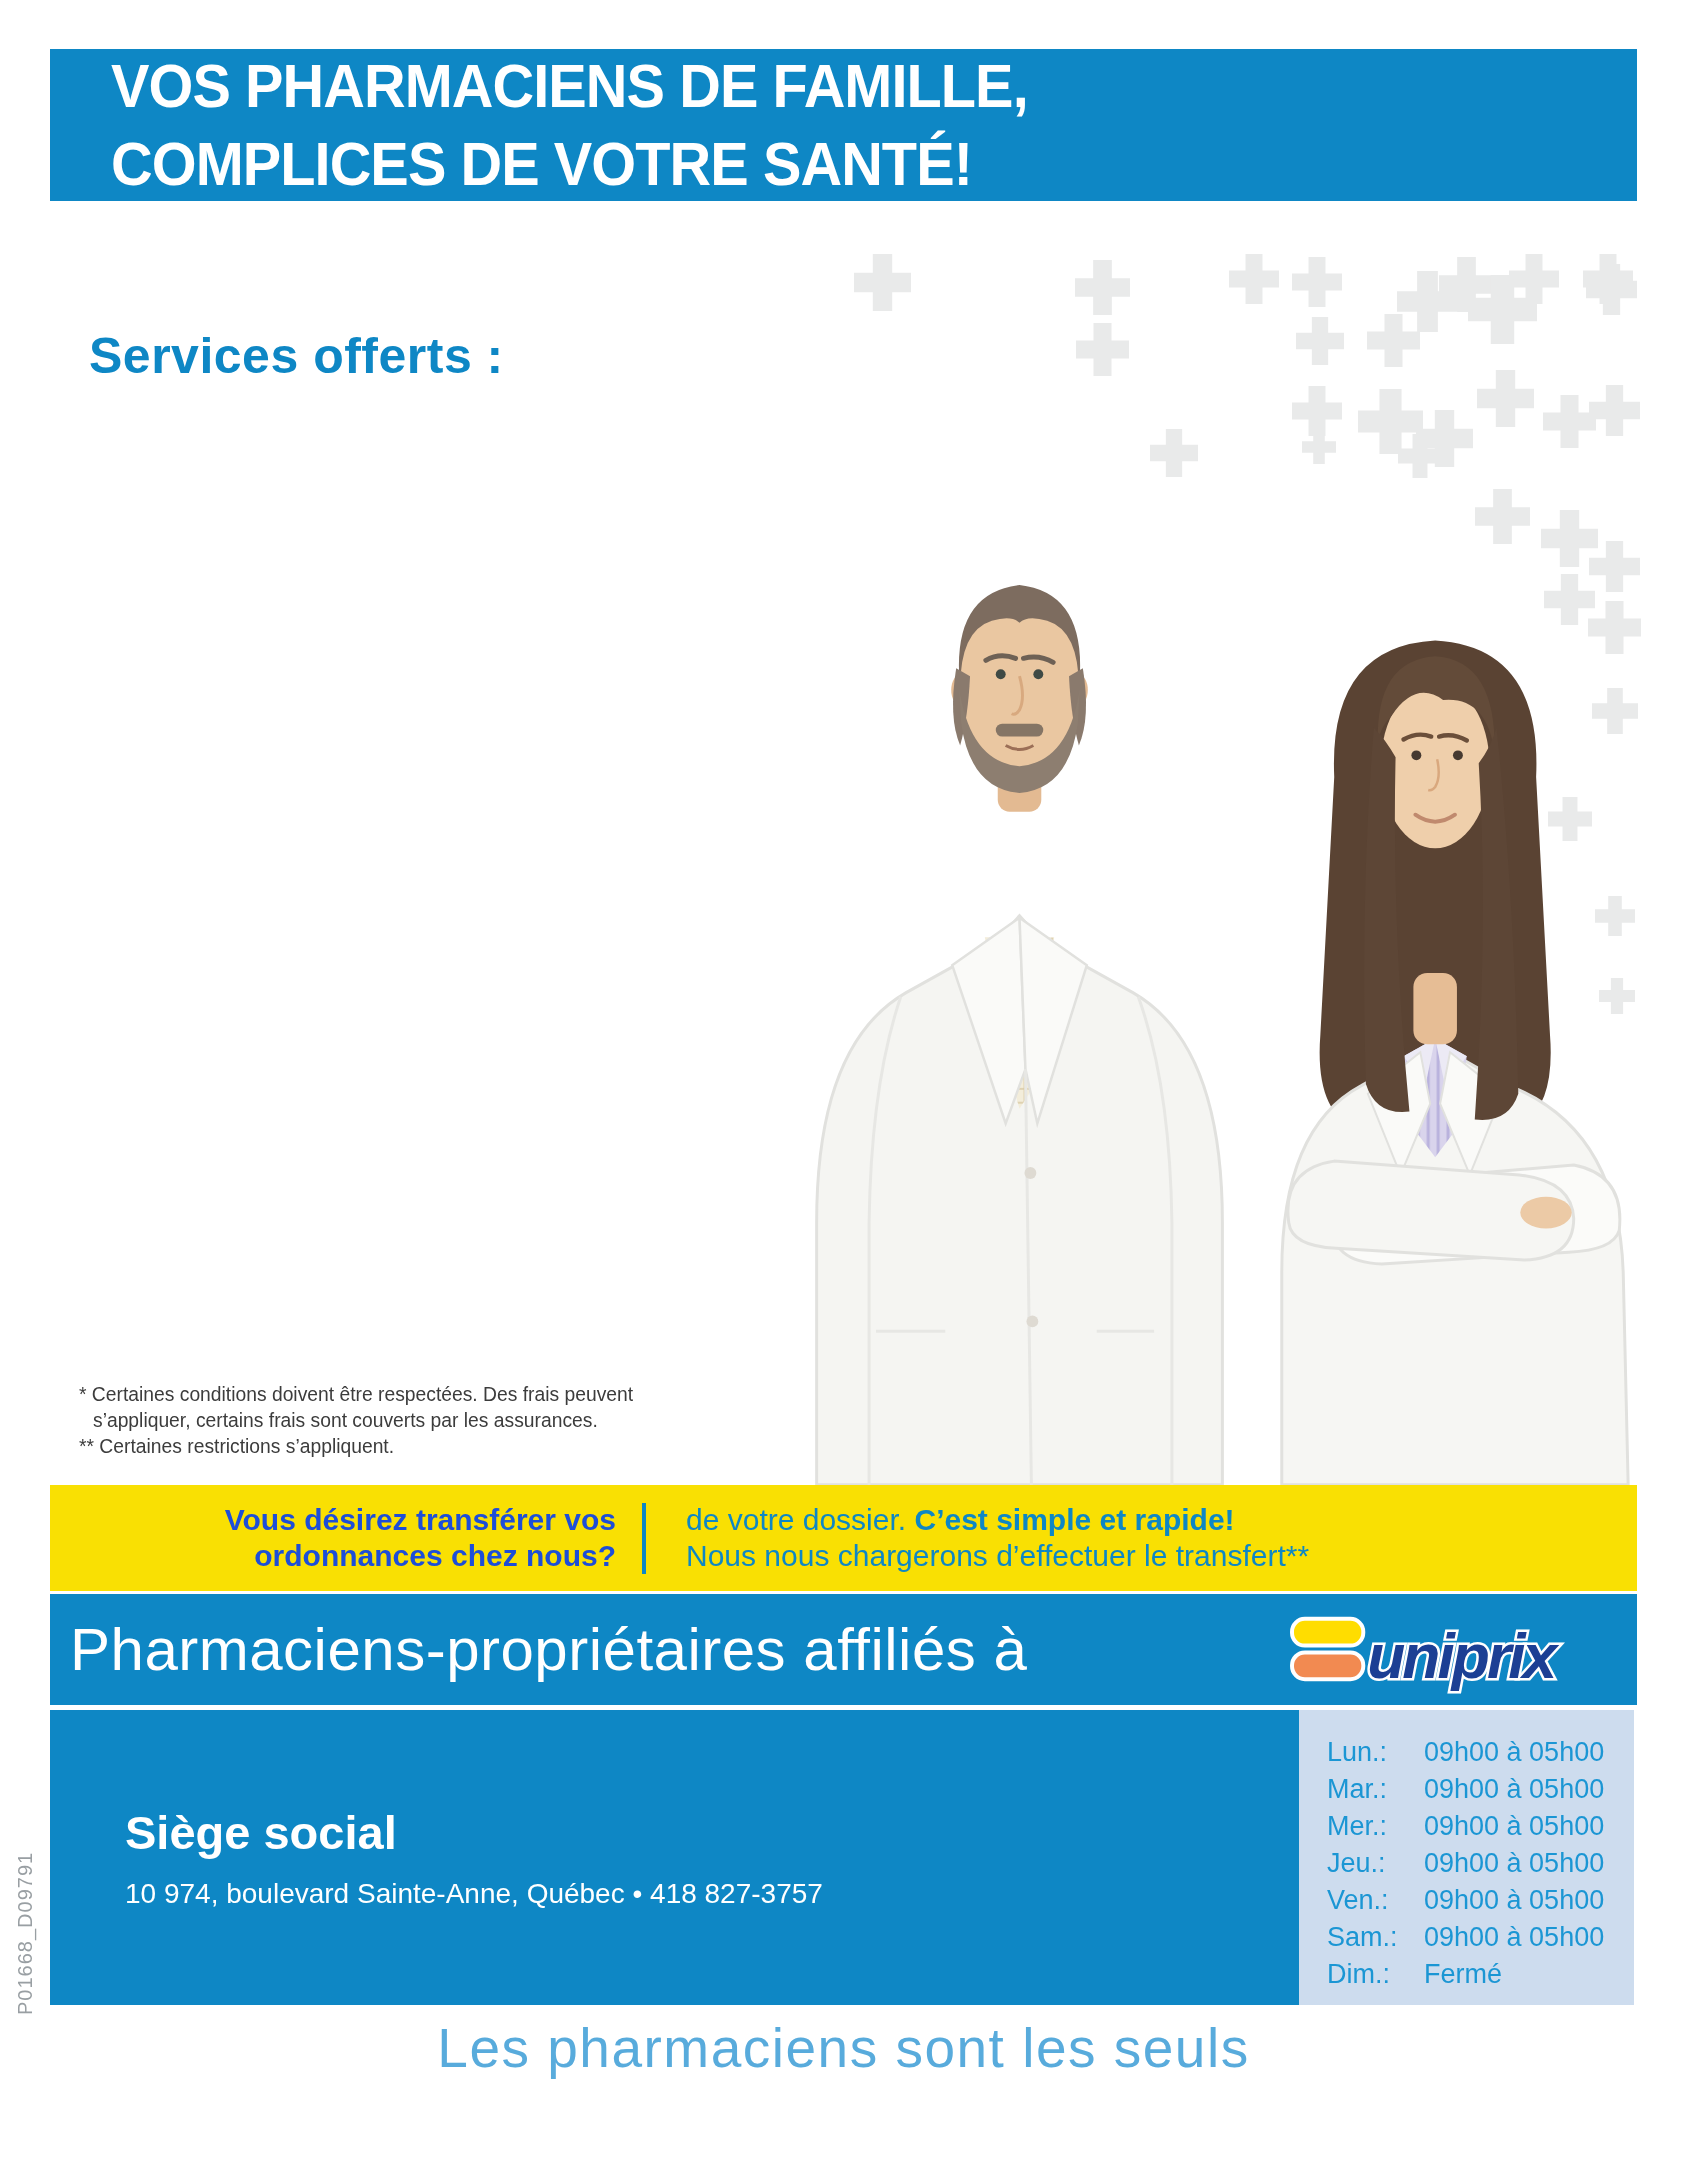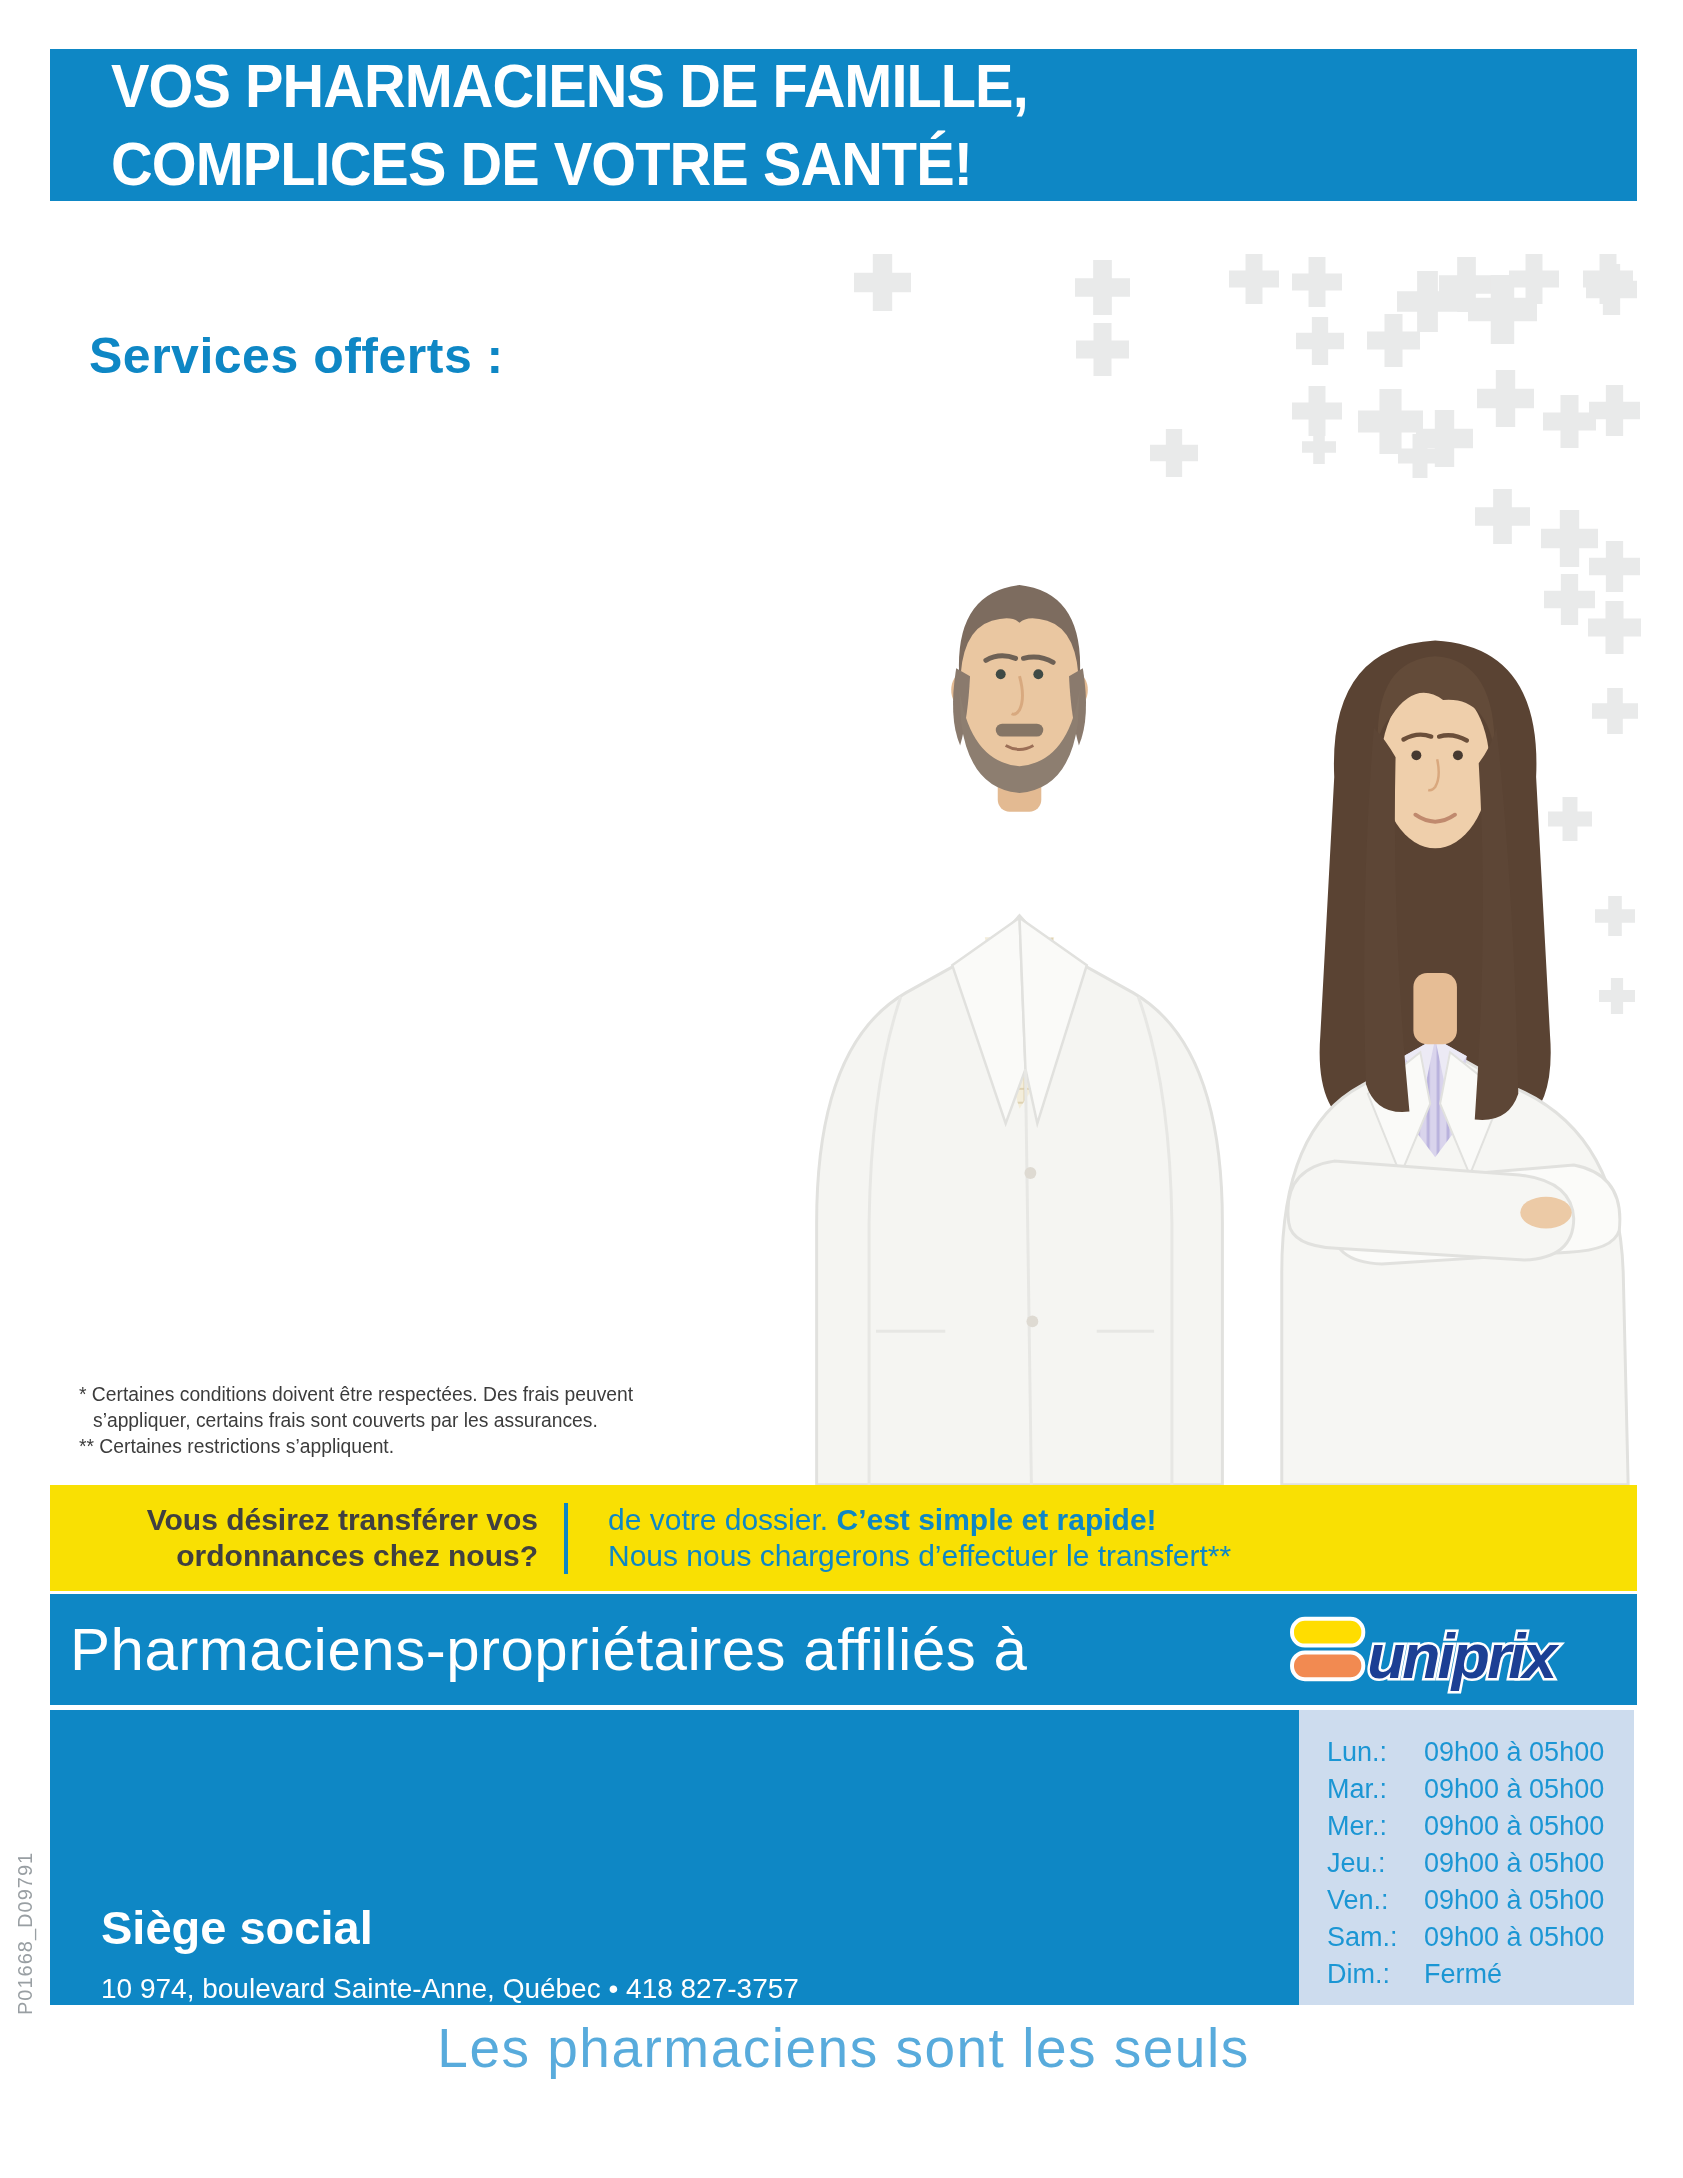--- a/index.html
+++ b/index.html
@@ -39,21 +39,21 @@
     position:absolute;left:79px;top:1382px;
     color:#3c3c3c;font-size:19.3px;line-height:26px;
   }
   .disclaimer .indent{padding-left:14px;}
   
   .transfer-banner{
     position:absolute;left:50px;top:1485px;width:1587px;height:106px;
     background:#f9e003;display:flex;align-items:center;box-sizing:border-box;
   }
   .tb-question{
-    width:514px;text-align:right;color:#404040;
+    width:592px;text-align:right;color:#1d4ed8;
     font-size:30px;font-weight:bold;line-height:36px;padding-right:26px;box-sizing:border-box;
   }
   .tb-divider{width:4px;height:71px;background:#0e87c5;}
   .tb-answer{
     flex:1;color:#0e87c5;font-size:30px;line-height:36px;padding-left:40px;
   }
   .tb-answer .bold{font-weight:bold;}
   
   .affiliation-band{
     position:absolute;left:50px;top:1594px;width:1587px;height:111px;
@@ -61,22 +61,22 @@
     padding-left:20px;
   }
   .affiliation-label{
     color:#ffffff;font-size:60px;font-weight:400;letter-spacing:0.5px;white-space:nowrap;
   }
   .uniprix-logo{position:absolute;right:42px;top:9px;}
   
   .address-band{
     position:absolute;left:50px;top:1710px;width:1503px;height:295px;
     background:#0e87c5;color:#ffffff;
-    display:flex;flex-direction:column;justify-content:flex-end;
-    padding-left:51px;box-sizing:border-box;
+    display:flex;flex-direction:column;justify-content:center;
+    padding-left:75px;box-sizing:border-box;
   }
   .location-title{font-size:47px;font-weight:bold;margin-bottom:18px;}
   .location-address{font-size:28px;font-weight:400;white-space:nowrap;}
   
   .hours-panel{
     position:absolute;left:1299px;top:1710px;width:335px;height:295px;
     background:#cddcee;box-sizing:border-box;
     padding:24px 0 0 28px;color:#1b96d4;font-size:27px;
   }
   .hours-row{display:flex;line-height:37px;}

